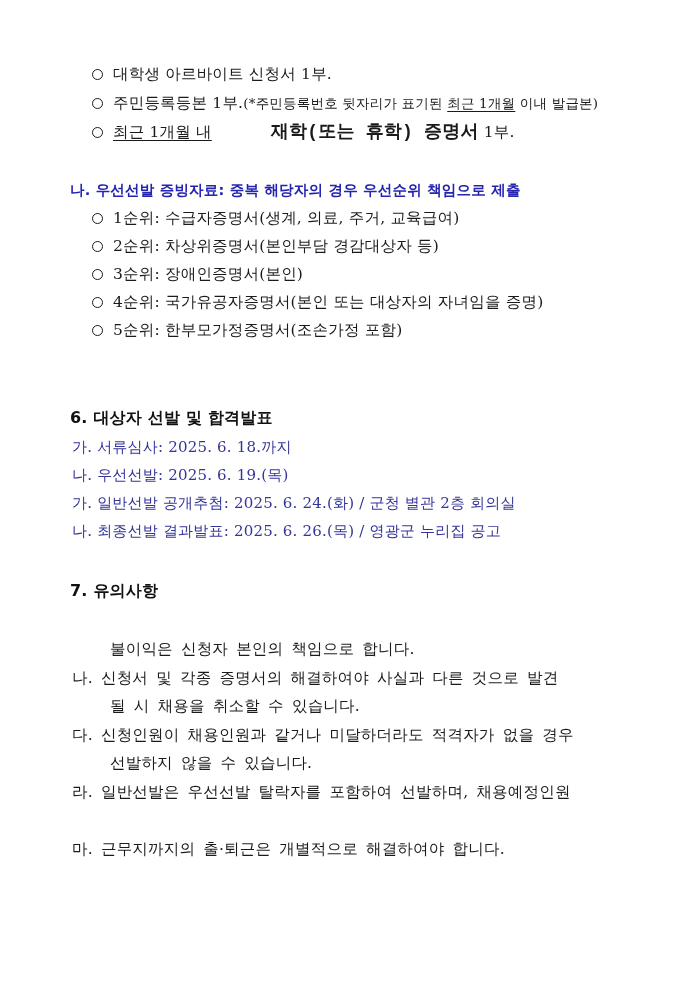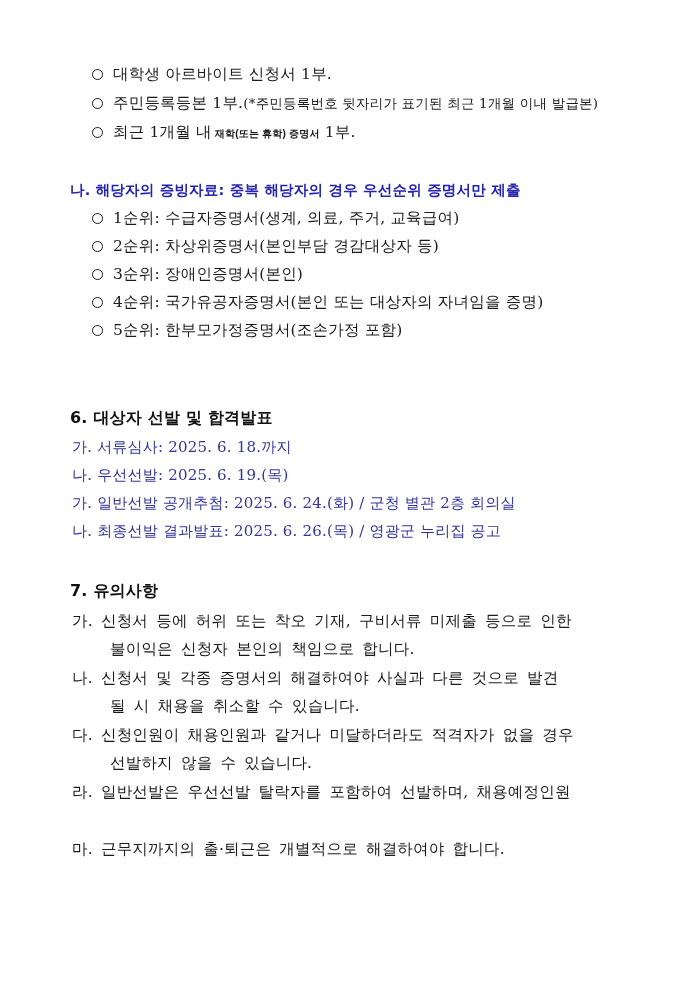--- a/index.html
+++ b/index.html
@@ -13,22 +13,22 @@
   .line {
     position: absolute; white-space: nowrap;
     font-size: 15.5px; line-height: 20px; letter-spacing: 0.2px;
   }
   .bullet-row { left: 84px; }
   .bullet {
     display: inline-block; width: 11px; height: 11px; border: 1.8px solid #1a1a1a;
     border-radius: 50%; margin-right: 10px; vertical-align: -1px; box-sizing: border-box;
   }
   .small { font-size: 13.5px; }
-  .u { text-underline-offset: 3px; text-decoration-thickness: 1px; }
-  .b { font-weight: bold; font-family: Liberation Sans, sans-serif; font-size: 10px; }
+  .u { text-decoration: underline; text-underline-offset: 3px; text-decoration-thickness: 1px; }
+  .b { font-weight: bold; font-family: Liberation Mono, monospace; font-size: 18px; margin-left: 48px; }
   .blue-head {
     color: #2424b0; font-weight: bold;
     font-family: "DejaVu Sans", "Liberation Sans", sans-serif; font-size: 14.5px;
     left: 62px;
   }
   .sec-head {
     font-weight: bold; font-family: "DejaVu Sans", "Liberation Sans", sans-serif;
     font-size: 16px; left: 62px; color: #111;
   }
   .sched { color: #34349a; left: 64px; font-size: 15px; }
@@ -43,21 +43,21 @@
   <div class="line bullet-row" style="top:64px;">
     <span class="bullet"></span><span>대학생 아르바이트 신청서 1부.</span>
   </div>
   <div class="line bullet-row" style="top:93px;">
     <span class="bullet"></span><span>주민등록등본 1부.</span><span class="small">(*주민등록번호 뒷자리가 표기된 </span><span class="small u">최근 1개월</span><span class="small"> 이내 발급본)</span>
   </div>
   <div class="line bullet-row" style="top:122px;">
     <span class="bullet"></span><span class="u">최근 1개월 내</span><span class="b"> 재학(또는 휴학) 증명서</span><span> 1부.</span>
   </div>
 
-  <div class="line blue-head" style="top:180px;">나. 해당자의 증빙자료: 중복 해당자의 경우 우선순위 증명서만 제출</div>
+  <div class="line blue-head" style="top:180px;">나. 우선선발 증빙자료: 중복 해당자의 경우 우선순위 책임으로 제출</div>
 
   <div class="line bullet-row" style="top:208px;">
     <span class="bullet"></span><span>1순위: </span><span>수급자증명서(생계, 의료, 주거, 교육급여)</span>
   </div>
   <div class="line bullet-row" style="top:236px;">
     <span class="bullet"></span><span>2순위: </span><span>차상위증명서(본인부담 경감대상자 등)</span>
   </div>
   <div class="line bullet-row" style="top:264px;">
     <span class="bullet"></span><span>3순위: </span><span>장애인증명서(본인)</span>
   </div>
@@ -68,21 +68,20 @@
     <span class="bullet"></span><span>5순위: </span><span>한부모가정증명서(조손가정 포함)</span>
   </div>
 
   <div class="line sec-head" style="top:408px;">6. 대상자 선발 및 합격발표</div>
   <div class="line sched" style="top:437px;">가. 서류심사: 2025. 6. 18.까지</div>
   <div class="line sched" style="top:465px;">나. 우선선발: 2025. 6. 19.(목)</div>
   <div class="line sched" style="top:493px;">가. 일반선발 공개추첨: 2025. 6. 24.(화) / 군청 별관 2층 회의실</div>
   <div class="line sched" style="top:521px;">나. 최종선발 결과발표: 2025. 6. 26.(목) / 영광군 누리집 공고</div>
 
   <div class="line sec-head" style="top:581px;text-align:right;">7. 유의사항</div>
-  <div class="line note" style="top:611px;">가. 신청서 등에 허위 또는 착오 기재, 구비서류 미제출 등으로 인한</div>
   <div class="line note-cont" style="top:639px;">불이익은 신청자 본인의 책임으로 합니다.</div>
   <div class="line note" style="top:668px;">나. 신청서 및 각종 증명서의 해결하여야 사실과 다른 것으로 발견</div>
   <div class="line note-cont" style="top:696px;">될 시 채용을 취소할 수 있습니다.</div>
   <div class="line note" style="top:725px;">다. 신청인원이 채용인원과 같거나 미달하더라도 적격자가 없을 경우</div>
   <div class="line note-cont" style="top:753px;">선발하지 않을 수 있습니다.</div>
   <div class="line note" style="top:782px;">라. 일반선발은 우선선발 탈락자를 포함하여 선발하며, 채용예정인원</div>
   <div class="line note" style="top:839px;">마. 근무지까지의 출·퇴근은 개별적으로 해결하여야 합니다.</div>
 
 </div>
 

